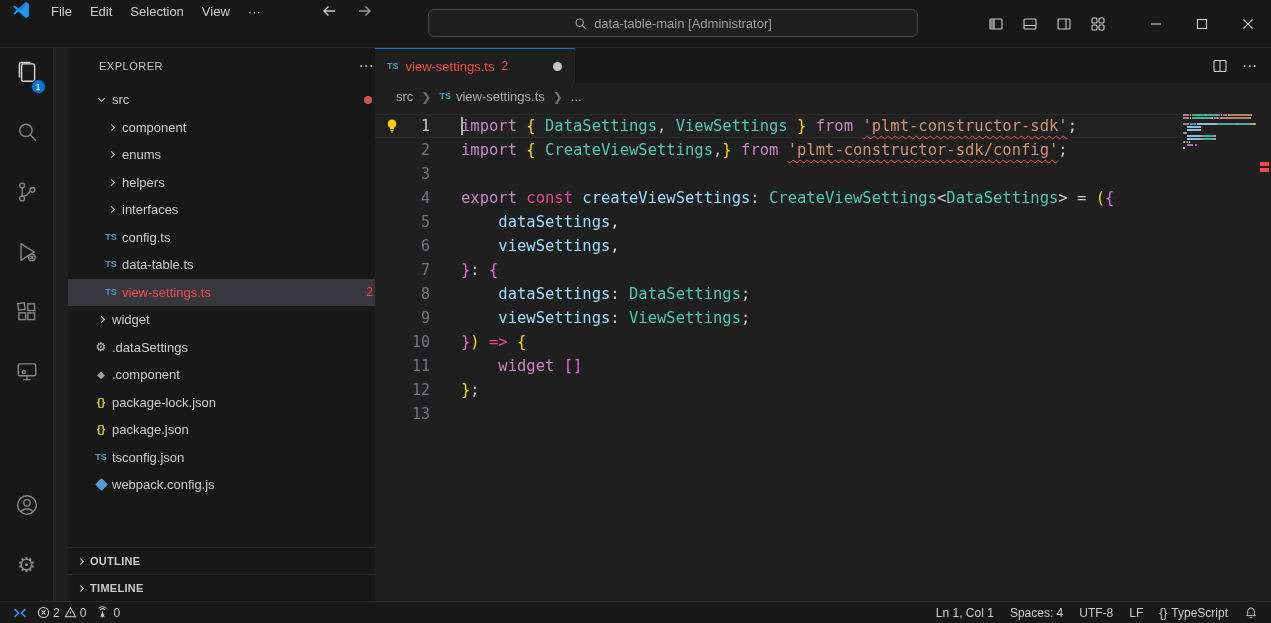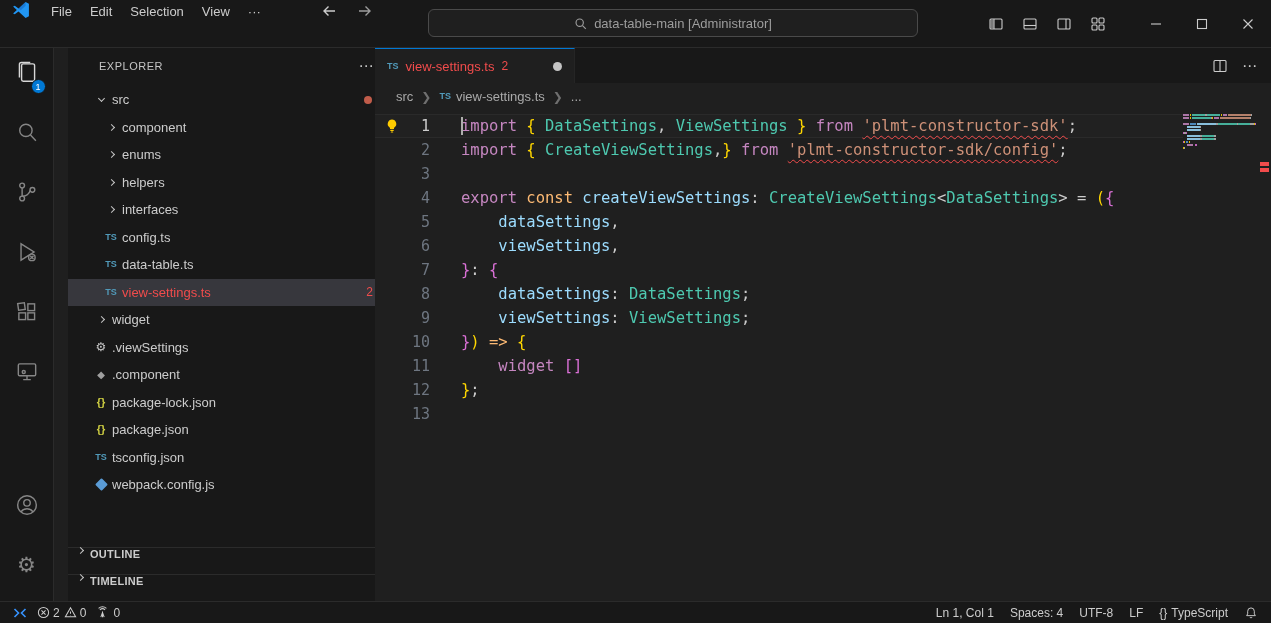--- a/index.html
+++ b/index.html
@@ -47,21 +47,21 @@
 .fico{font-family:Liberation Sans, sans-serif;font-weight:700;line-height:1}
 .fico.ts{color:#519aba;font-size:9px}
 .fico.json{color:#cbcb41;font-size:11px;font-weight:700}
 .fico.gear{color:#c5c5c5;font-size:12px;font-weight:400}
 .fico.git{color:#9f9f9f;font-size:10px;font-weight:400}
 .cube{width:9px;height:9px;background:#5a9bd5;transform:rotate(45deg);display:block;border-radius:1px}
 .row-label{margin-left:2px;white-space:nowrap}
 .err-label{color:#f14c4c}
 .badge-count{margin-left:auto;margin-right:15px;color:#f14c4c;font-size:12px}
 .mod-dot{margin-left:auto;margin-right:16px;width:8px;height:8px;border-radius:50%;background:#c05c4a;flex:none}
-.sb-section{height:27px;flex:none;border-top:1px solid #2b2b2b;display:flex;
+.sb-section{height:27px;flex:none;border-top:1px solid #2b2b2b;display:flex;align-items:center;
   padding-left:10px;font-size:11px;font-weight:700;color:#cccccc;gap:7px;letter-spacing:.3px}
 
 
 .editor{position:absolute;left:375px;top:48px;right:0;bottom:22px;background:#1f1f1f}
 .tabstrip{height:35px;background:#181818;display:flex;align-items:stretch}
 .tab{width:200px;background:#1f1f1f;border-right:1px solid #252525;border-top:1px solid #0078d4;
   display:flex;align-items:center;padding:0 12px;gap:7px;font-size:13px}
 .tab-label{color:#f14c4c}
 .tab-badge{color:#f14c4c;font-size:12px}
 .dirty-dot{width:9px;height:9px;border-radius:50%;background:#c4c4c4;margin-left:auto}
@@ -72,21 +72,21 @@
 
 .code-area{position:absolute;left:0;top:62px;right:88px;bottom:0;padding-top:4px}
 .code-row{height:24px;line-height:24px;white-space:pre;display:flex;position:relative;
   font-family:"DejaVu Sans Mono","Liberation Mono",monospace;font-size:15.5px}
 .code-row.active{background:#212121;box-shadow:inset 0 1px 0 #2a2a2a,inset 0 -1px 0 #2a2a2a}
 .line-num{flex:none;width:55px;text-align:right;color:#6e7681;font-size:15px}
 .code-row.active .line-num{color:#cccccc}
 .line-text{padding-left:31px;position:relative}
 .cursor{position:absolute;left:86px;top:3px;width:1.5px;height:18px;background:#aeafad}
 .bulb{position:absolute;left:9px;top:4px;width:16px;height:16px}
-.tk-kw{color:#c586c0}.tk-st{color:#fdba74}.tk-ty{color:#4ec9b0}.tk-va{color:#9cdcfe}
+.tk-kw{color:#c586c0}.tk-st{color:#ec4899}.tk-ty{color:#4ec9b0}.tk-va{color:#9cdcfe}
 .tk-pl{color:#cccccc}.tk-b1{color:#ffd700}.tk-b2{color:#da70d6}
 .tk-sq{color:#ce9178;text-decoration:underline wavy #f14c4c 1px;text-underline-offset:4px;text-decoration-skip-ink:none}
 
 .minimap{position:absolute;top:66px;right:14px;width:74px}
 .mm-row{height:2px;margin-bottom:1px;white-space:nowrap;font-size:0;overflow:hidden}
 .mm-seg{display:inline-block;height:2px;opacity:.85;vertical-align:top}
 .overview-ruler{position:absolute;top:62px;right:0;width:14px;bottom:0}
 .ovr-mark{position:absolute;right:2px;width:9px;height:4px;background:#f14c4c}
 
 
@@ -301,21 +301,21 @@
           <div class="tree-row" style="padding-left: 24px;">
             <span class="slot">
               <span class="chev right"></span>
             </span>
             <span class="row-label ">widget</span>
           </div>
           <div class="tree-row" style="padding-left: 24px;">
             <span class="slot">
               <span class="fico gear">⚙</span>
             </span>
-            <span class="row-label ">.viewSettings</span>
+            <span class="row-label ">.dataSettings</span>
           </div>
           <div class="tree-row" style="padding-left: 24px;">
             <span class="slot">
               <span class="fico git">◆</span>
             </span>
             <span class="row-label ">.component</span>
           </div>
           <div class="tree-row" style="padding-left: 24px;">
             <span class="slot">
               <span class="fico json">{}</span>

